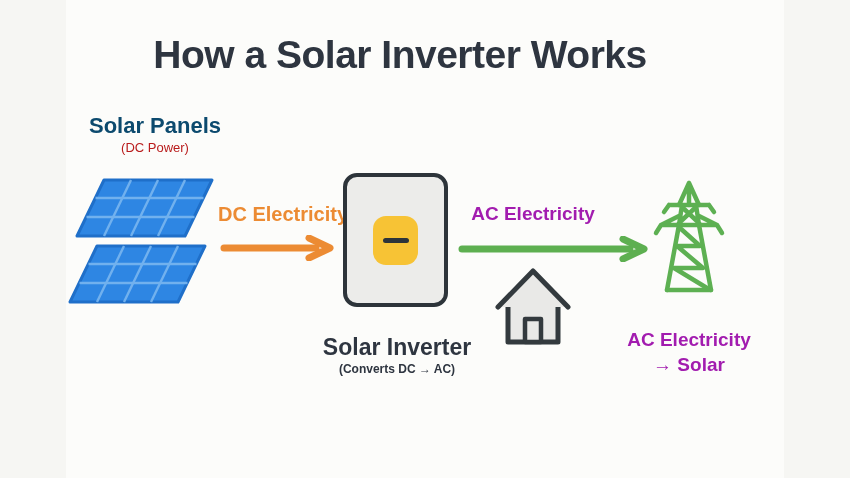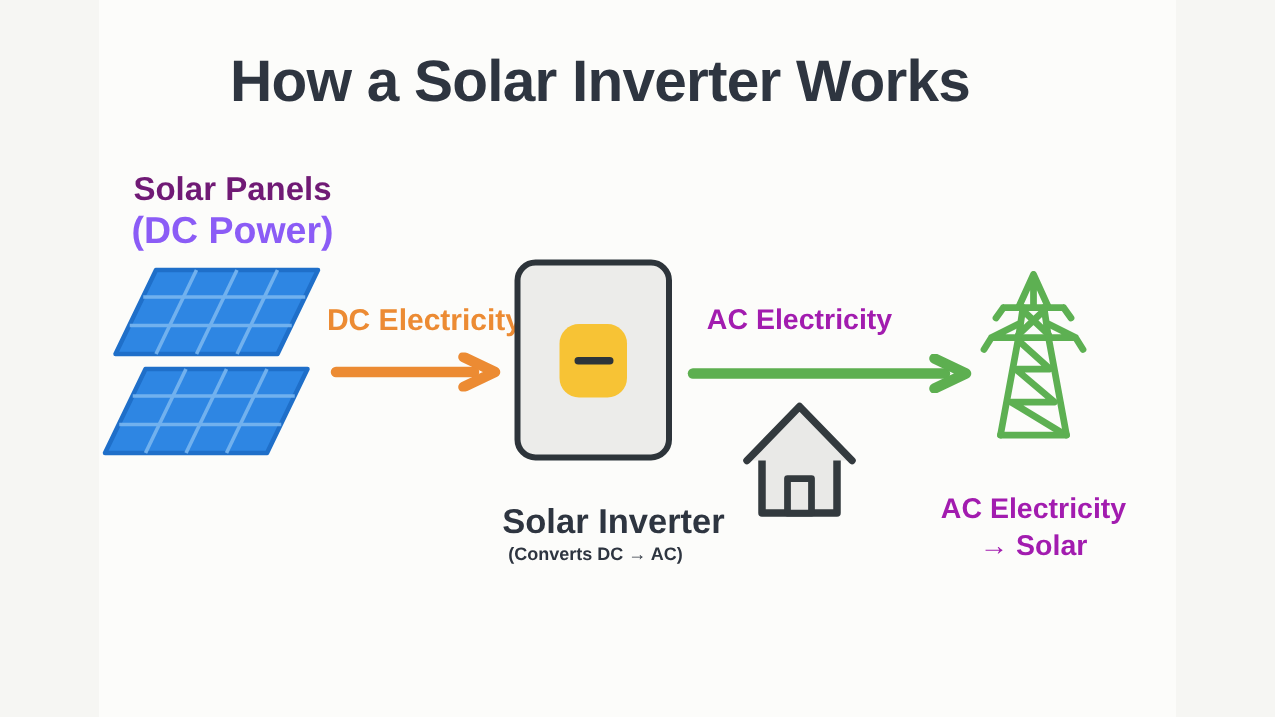--- a/index.html
+++ b/index.html
@@ -10,22 +10,22 @@
   }
   .stage{position:absolute;inset:0;width:850px;height:478px;}
   .band{position:absolute;top:0;bottom:0;background:#f6f6f3;}
   .band.left{left:0;width:66px;}
   .band.right{right:0;width:66px;}
   .abs{position:absolute;}
   .ctext{transform:translateX(-50%);text-align:center;white-space:nowrap;}
   .title{
     font-size:39px;font-weight:700;color:#2e3540;letter-spacing:-0.5px;
   }
-  .label-lg{font-size:22px;font-weight:700;color:#701a75;}
-  .label-md{font-size:25px;font-weight:700;color:#8b5cf6;}
+  .label-lg{font-size:22px;font-weight:700;color:#0c4a6e;}
+  .label-md{font-size:13px;font-weight:400;color:#b91c1c;}
   .label-dc{font-size:20px;font-weight:700;color:#ec8b33;}
   .label-ac{font-size:19px;font-weight:700;color:#a21caf;}
   .note{font-size:15px;font-weight:400;color:#9aa0a5;line-height:21px;}
   .inverter-box{
     left:343px;top:173px;width:105px;height:134px;
     background:#ececea;border:4px solid #2d343a;border-radius:14px;
     box-sizing:border-box;display:flex;align-items:center;justify-content:center;
   }
   .inverter-btn{
     width:45px;height:49px;background:#f7c335;border-radius:13px;
@@ -108,19 +108,19 @@
       <path d="M13 47 L69 47 M13 47 L8 55 M69 47 L74 55 M31 38 L13 47 M51 38 L69 47"></path>
 
       <path d="M31 47 L19 112 M51 47 L63 112"></path>
 
       <path d="M19 112 L63 112"></path>
 
       <path d="M32 50 L52 68 L29 68 L55 90 L26 90 L59 110"></path>
     </g>
   </svg>
 
-  <div class="abs ctext" style="left:409px;top:334px;font-size:23px;font-weight:700;color:#2e3540;">Solar Inverter</div>
+  <div class="abs ctext" style="left:397px;top:334px;font-size:23px;font-weight:700;color:#2e3540;">Solar Inverter</div>
   <div class="abs ctext" style="left:397px;top:362px;font-size:12px;font-weight:700;color:#2e3540;">(Converts DC → AC)</div>
 
   <div class="abs ctext label-ac" style="left:689px;top:329px;">AC Electricity</div>
   <div class="abs ctext label-ac" style="left:689px;top:354px;">→ Solar</div>
 
 </div>
 
 </body></html>

